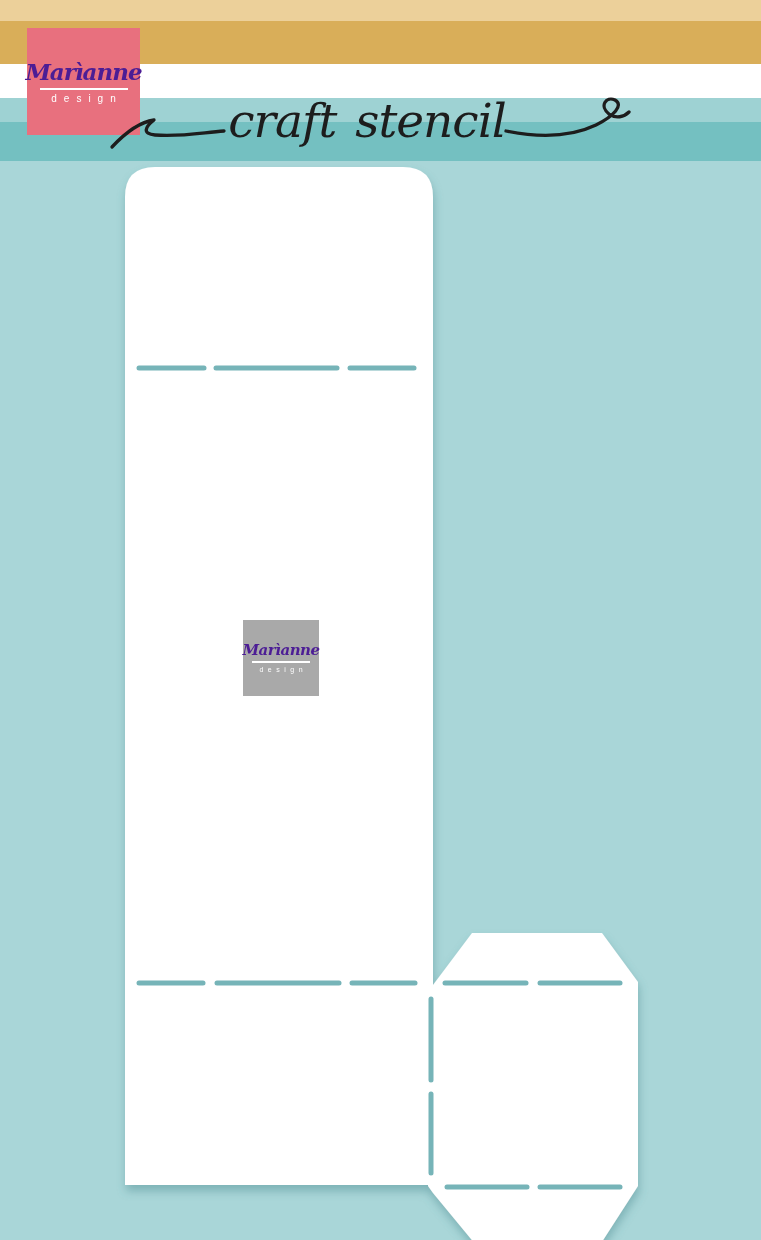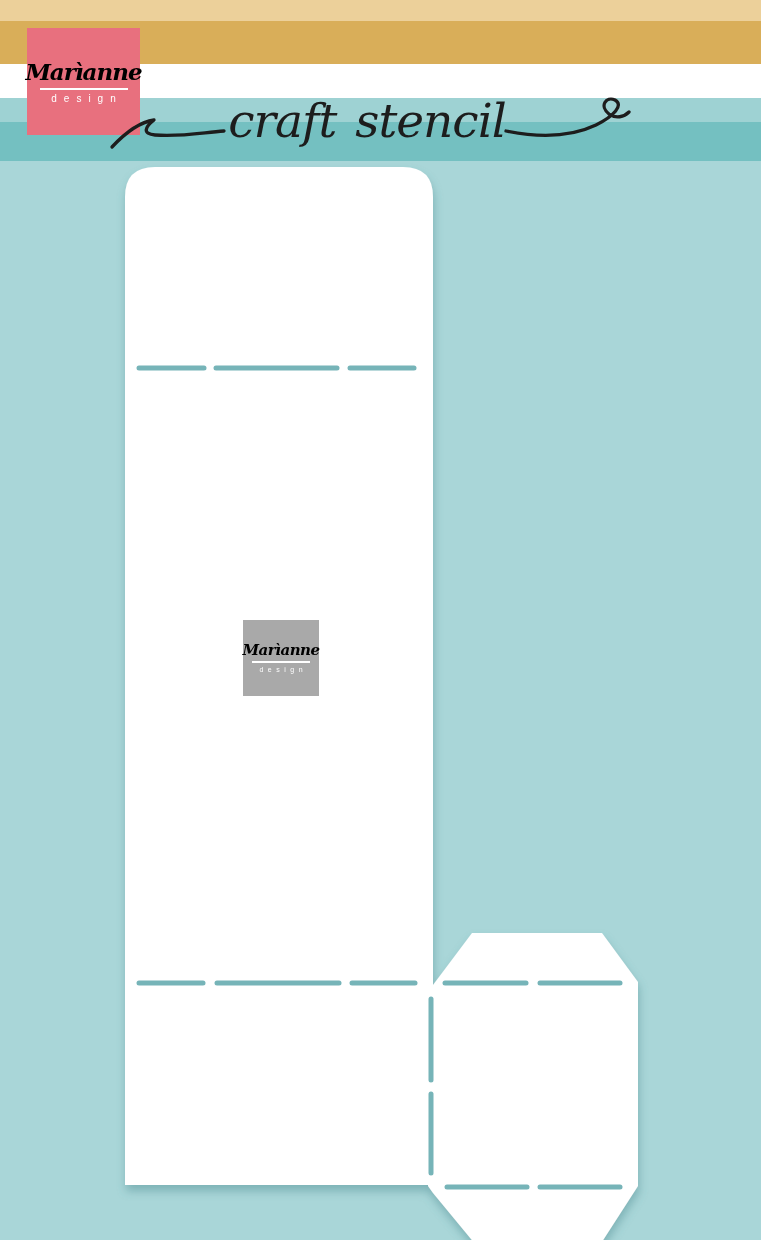--- a/index.html
+++ b/index.html
@@ -15,21 +15,21 @@
   .band3{top:98px;height:24px;background:var(--stripe3,#9ed2d3);}
   .band4{top:122px;height:39px;background:var(--stripe4,#74c0c1);}
 
   .brand-logo{
     position:absolute;left:27px;top:28px;width:113px;height:107px;
     background:var(--pink,#e8707e);z-index:4;
     display:flex;flex-direction:column;align-items:center;justify-content:center;
   }
   .brand-name{
     font-family:"DejaVu Serif",serif;font-style:italic;font-weight:bold;
-    color:#000000;font-size:23px;line-height:1;white-space:nowrap;letter-spacing:-1px;
+    color:#4c1d95;font-size:23px;line-height:1;white-space:nowrap;letter-spacing:-1px;
   }
   .brand-rule{width:88px;height:2px;background:#fff;margin:5px 0 4px;}
   .brand-sub{
     font-family:"Liberation Sans",sans-serif;color:#fff;font-size:10px;
     letter-spacing:7px;padding-left:7px;line-height:1;
   }
   .watermark-logo{
     position:absolute;left:243px;top:620px;width:76px;height:76px;
     background:var(--gray,#a9a9a9);z-index:3;
     display:flex;flex-direction:column;align-items:center;justify-content:center;

